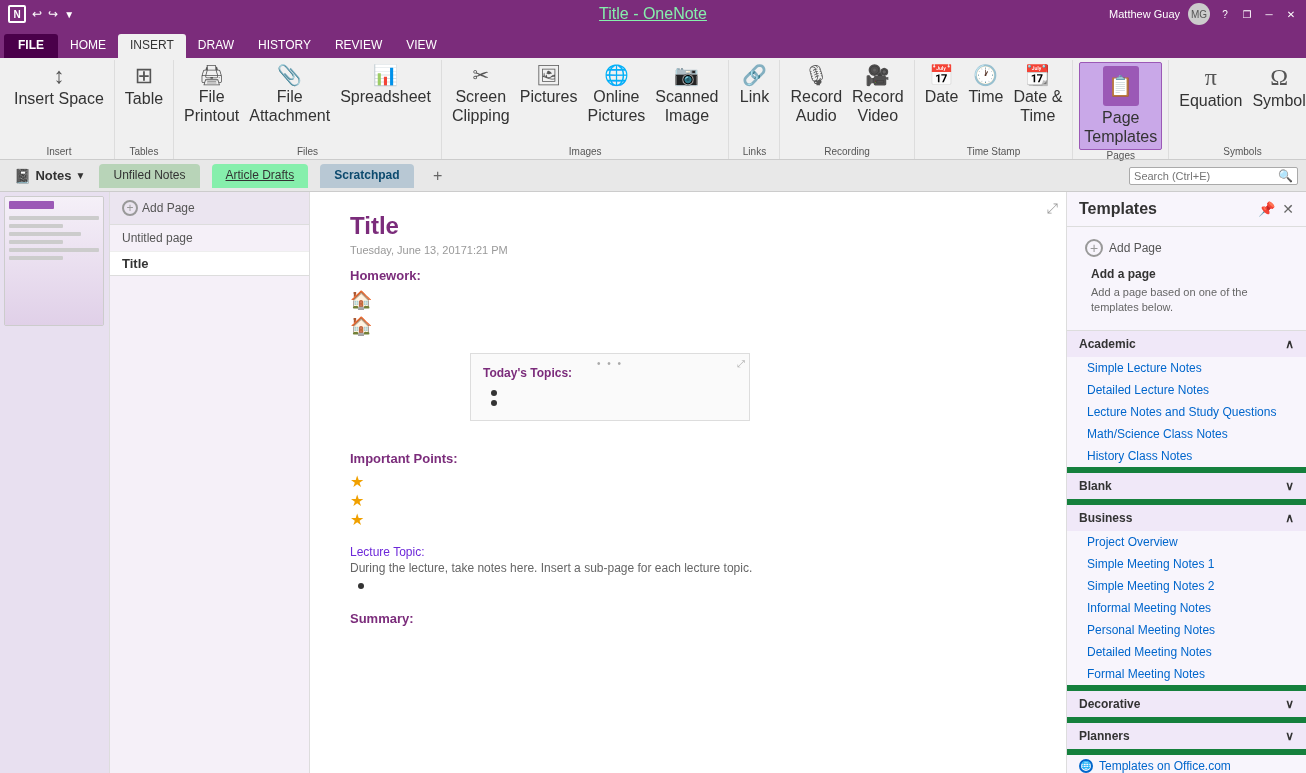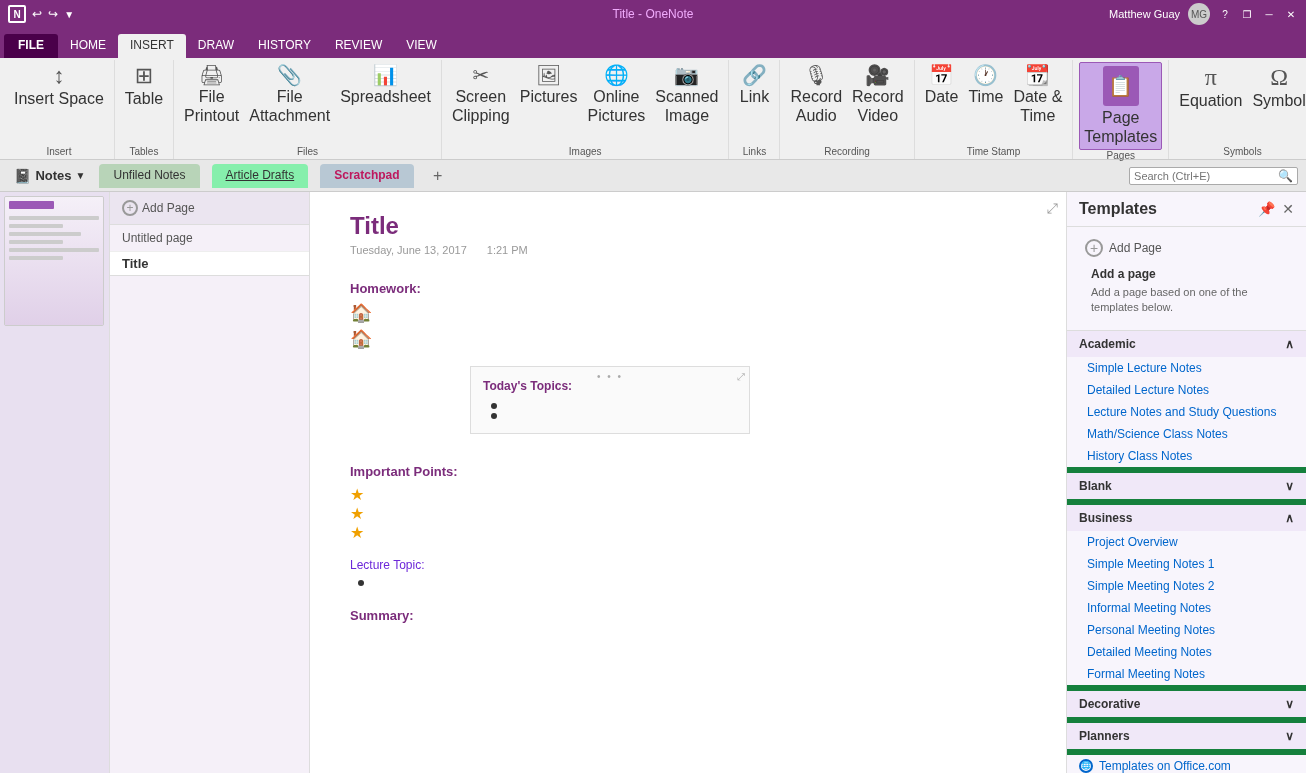--- a/index.html
+++ b/index.html
@@ -9,21 +9,21 @@
     .title-bar {
       background: #7b2c7b;
       height: 28px;
       display: flex;
       align-items: center;
       justify-content: space-between;
       padding: 0 8px;
       color: white;
     }
     .title-bar-left { display: flex; align-items: center; gap: 6px; }
-    .title-bar-title { font-size: 12px; color: #f0abfc; position: absolute; left: 50%; transform: translateX(-50%); }
+    .title-bar-title { font-size: 16px; color: #86efac; position: absolute; left: 50%; transform: translateX(-50%); text-decoration: underline; }
     .title-bar-right { display: flex; align-items: center; gap: 8px; font-size: 11px; }
     .win-btn { width: 14px; height: 14px; display: flex; align-items: center; justify-content: center; color: white; font-size: 10px; cursor: pointer; }
 
     
     .ribbon-tabs {
       background: #7b2c7b;
       height: 30px;
       display: flex;
       align-items: flex-end;
       padding-left: 4px;
@@ -137,21 +137,21 @@
     }
     .section-tab {
       padding: 4px 14px;
       border-radius: 4px 4px 0 0;
       cursor: pointer;
       font-size: 12px;
       color: #333;
     }
     .section-tab.unfiled { background: #b8d4b8; }
     .section-tab.article { background: #86efac; text-decoration: underline; }
-    .section-tab.scratch { background: #b8c8d4; color: #be185d; font-weight: bold; }
+    .section-tab.scratch { background: #b8c8d4; color: #0c4a6e; font-weight: bold; }
     .section-tab-add {
       width: 24px;
       height: 24px;
       display: flex;
       align-items: center;
       justify-content: center;
       font-size: 16px;
       cursor: pointer;
       color: #666;
       border-radius: 2px;
@@ -241,23 +241,22 @@
     }
     .note-title {
       font-size: 24px;
       color: #7b2c7b;
       font-weight: bold;
       margin-bottom: 4px;
     }
     .note-date {
       font-size: 11px;
       color: #999;
-      margin-bottom: 25px;
-      display: flex;
-      gap: 20px;
+      margin-bottom: 12px;
+      display: flex;
     }
     .note-section-label {
       font-size: 13px;
       font-weight: bold;
       color: #7b2c7b;
       margin-bottom: 6px;
     }
     .note-icon { font-size: 18px; margin-bottom: 4px; color: #555; }
     .note-box {
       border: 1px solid #ddd;
@@ -699,20 +698,21 @@
 
       <div class="note-section" style="margin-top:30px;">
         <div class="note-section-label">Important Points:</div>
         <div class="star-icon">★</div>
         <div class="star-icon">★</div>
         <div class="star-icon">★</div>
       </div>
 
       <div class="note-section">
         <div class="lecture-text">Lecture Topic:</div>
+        <div class="lecture-subtext">During the lecture, take notes here.  Insert a sub-page for each lecture topic.</div>
         <div class="note-bullet" style="margin-top:6px;">
           <div class="bullet-dot"></div>
         </div>
       </div>
 
       <div class="note-section" style="margin-top:20px;">
         <div class="summary-label">Summary:</div>
       </div>
     </div>
   </div>

